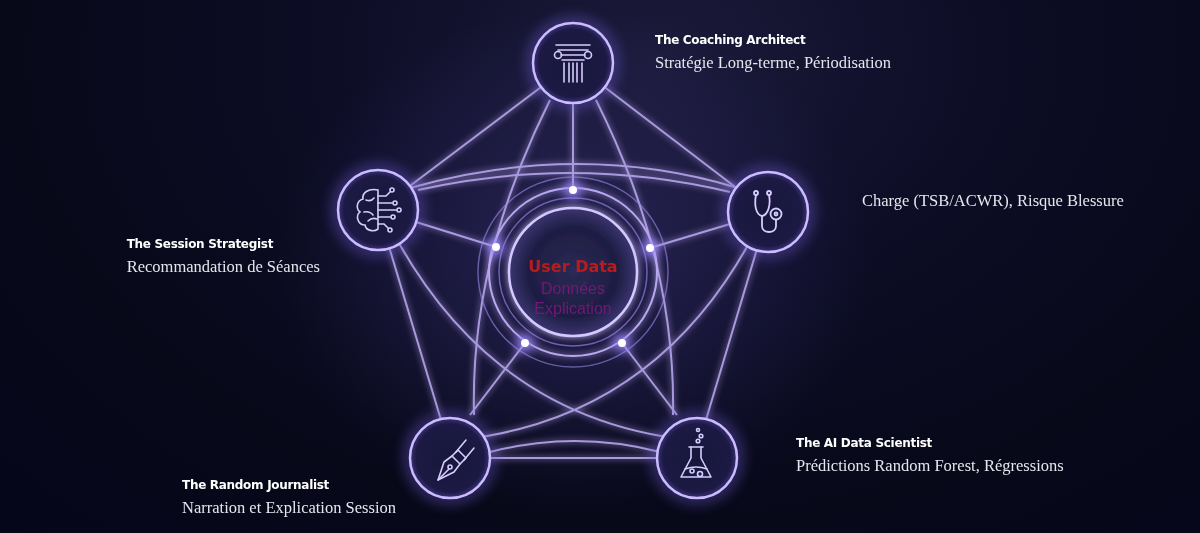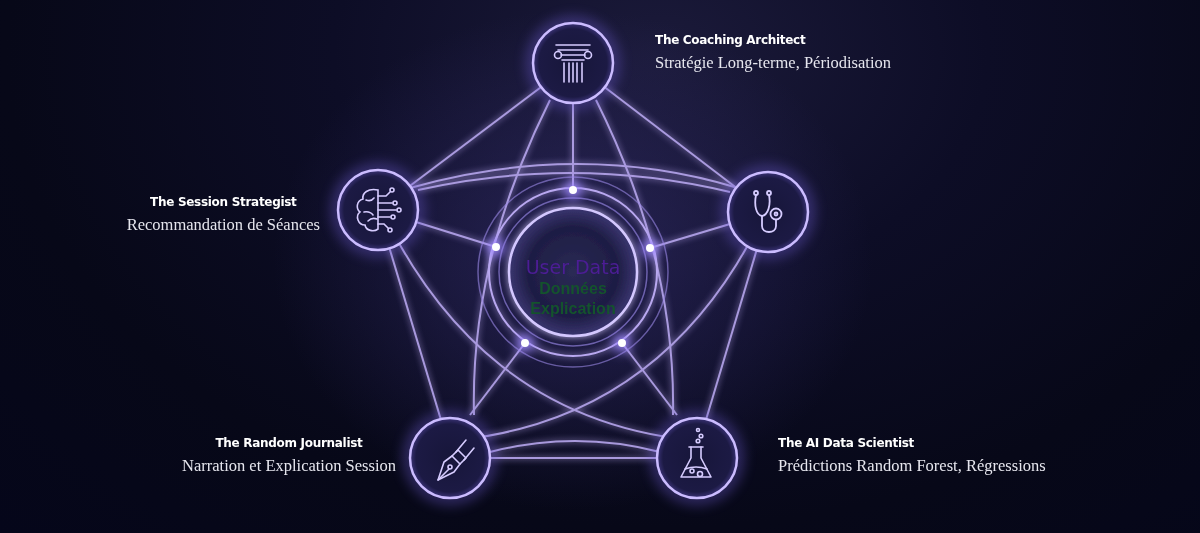--- a/index.html
+++ b/index.html
@@ -12,24 +12,24 @@
   #diagram { position:absolute; left:0; top:0; }
   .label { position:absolute; white-space:nowrap; }
   .label .title {
     display:block; font-family:"DejaVu Sans", sans-serif; font-weight:bold;
     font-size:12px; letter-spacing:-0.3px; color:#ffffff; line-height:24px;
   }
   .label .sub {
     display:block; font-family:Liberation Serif, serif; font-size:16.5px;
     color:#e6e6ee; line-height:22px;
   }
-  .right-align { text-align:center; }
+  .right-align { text-align:left;margin-top:42px; }
   .center-label { position:absolute; text-align:center; width:140px; left:503px; }
-  .center-label .title { font-family:"DejaVu Sans", sans-serif; font-weight:normal; font-size:19px; color:#4c1d95; display:block; line-height:24px; }
-  .center-label .sub { font-family:"Liberation Sans", sans-serif; font-size:16px; color:#14532d; display:block; line-height:20px;font-weight:bold; }
+  .center-label .title { font-family:"DejaVu Sans", sans-serif; font-weight:bold; font-size:16px; color:#b91c1c; display:block; line-height:24px; }
+  .center-label .sub { font-family:"Liberation Sans", sans-serif; font-size:16px; color:#701a75; display:block; line-height:20px; }
 </style>
 </head>
 <body>
 
 <svg id="diagram" width="1200" height="533" viewBox="0 0 1200 533" xmlns="http://www.w3.org/2000/svg">
   <defs>
     <filter id="glow" x="-50%" y="-50%" width="200%" height="200%">
       <feGaussianBlur stdDeviation="3" result="b"></feGaussianBlur>
       <feMerge>
           <feMergeNode in="b"></feMergeNode>
@@ -189,23 +189,24 @@
   <span class="title">The Coaching Architect</span>
   <span class="sub">Stratégie Long-terme, Périodisation</span>
 </div>
 
 <div class="label right-align" style="right:880px; top:190px;">
   <span class="title">The Session Strategist</span>
   <span class="sub">Recommandation de Séances</span>
 </div>
 
 <div class="label" style="left:862px; top:190px;">
+  <span class="sub">Charge (TSB/ACWR), Risque Blessure</span>
 </div>
 
 <div class="label right-align" style="right:804px; top:431px;">
   <span class="title">The Random Journalist</span>
   <span class="sub">Narration et Explication Session</span>
 </div>
 
-<div class="label" style="left:778px; top:431px;">
+<div class="label" style="left:796px; top:431px;">
   <span class="title">The AI Data Scientist</span>
   <span class="sub">Prédictions Random Forest, Régressions</span>
 </div>
 
 </body></html>

